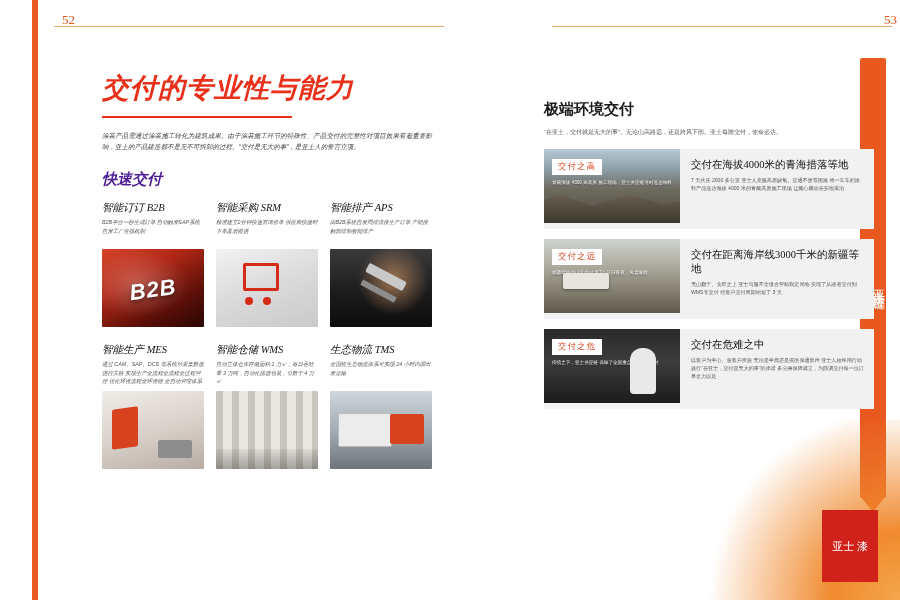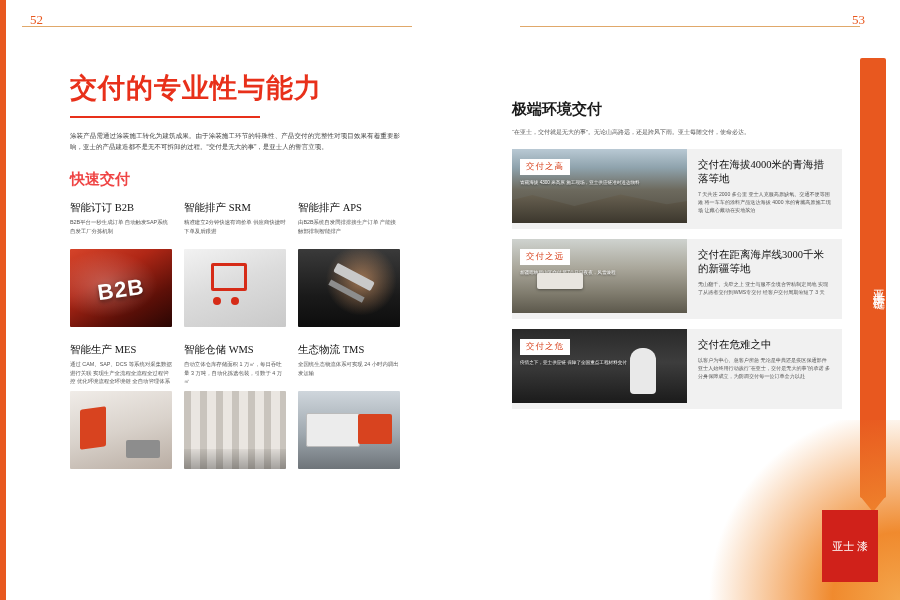--- a/index.html
+++ b/index.html
@@ -4,21 +4,21 @@
 <style>
   html,body{margin:0;padding:0;}
   body{
     width:900px;height:600px;
     background:#ffffff;
     font-family:"Liberation Sans", sans-serif;
     color:#222;
     overflow:hidden;
     position:relative;
   }
-  .page{position:absolute;inset:0;}
+  .page{position:absolute;inset:0;margin-left:32px;}
 
   
   .left-rule{position:absolute;left:0;top:0;width:6px;height:600px;background:#e8581f;}
   .top-line-left{position:absolute;left:22px;top:26px;width:390px;height:1px;background:#e0a86a;}
   .top-line-right{position:absolute;left:520px;top:26px;width:340px;height:1px;background:#e0a86a;}
   .folio{position:absolute;top:12px;font-size:13px;color:#e8581f;font-family:"Liberation Serif", serif;}
   .folio.left{left:30px;}
   .folio.right{left:852px;}
 
   
@@ -40,31 +40,31 @@
     background:radial-gradient(circle at 100% 100%, #f4a64c 0%, #f08a2e 22%, rgba(255,255,255,0) 62%);
   }
   .seal{
     position:absolute;right:22px;bottom:18px;width:56px;height:72px;
     background:#d0211a;color:#fff;font-size:11px;line-height:13px;
     display:flex;align-items:center;justify-content:center;text-align:center;
     font-family:"Liberation Serif", serif;padding:4px;box-sizing:border-box;
   }
 
   
-  .L{position:absolute;left:70px;top:70px;width:330px;}
+  .L{position:absolute;left:70px;top:70px;width:330px;font-style:italic;}
   .h1{
     font-family:"Liberation Serif", serif;
     font-size:27px;color:#e8301a;font-weight:bold;letter-spacing:1px;
     margin:0 0 10px 0;
   }
   .h1-underline{width:190px;height:2px;background:#e8301a;margin-bottom:12px;}
   .intro{font-size:6.5px;line-height:11px;color:#444;margin-bottom:18px;text-align:justify;}
   .h2{
     font-family:"Liberation Serif", serif;
-    font-size:15px;font-weight:bold;color:#ef4444;margin:0 0 12px 0;
+    font-size:15px;font-weight:bold;color:#4c1d95;margin:0 0 12px 0;
   }
 
   .grid{display:grid;grid-template-columns:repeat(3,1fr);gap:16px 12px;width:330px;}
   .cell-title{font-family:"Liberation Serif", serif;font-size:10.5px;color:#111;margin-bottom:3px;}
   .cell-desc{font-size:5.4px;line-height:8.6px;color:#555;margin-bottom:5px;height:26px;overflow:hidden;}
   .thumb{width:100%;height:78px;border-radius:1px;position:relative;overflow:hidden;}
 
   .img-b2b{background:
      radial-gradient(ellipse at 35% 45%, rgba(255,255,255,.25), rgba(0,0,0,0) 55%),
      linear-gradient(150deg,#d6442a 0%,#b02716 35%,#5e1008 70%,#2a0603 100%);}
@@ -95,21 +95,21 @@
      border:1px solid #bbb;border-radius:2px;}
   .img-tms:after{content:"";position:absolute;right:8%;top:30%;width:34px;height:30px;background:#d8431f;
      border-radius:2px;}
 
   
   .R{position:absolute;left:512px;top:100px;width:330px;}
   .h2r{font-family:"Liberation Serif", serif;font-size:15px;font-weight:bold;color:#1a1a1a;margin:0 0 8px 0;}
   .quote{font-size:6px;line-height:10px;color:#555;margin-bottom:12px;}
 
   .row{display:flex;background:#f1f1f1;margin-bottom:10px;height:80px;overflow:hidden;}
-  .row .ph{width:136px;height:74px;position:relative;flex:0 0 136px;overflow:hidden;padding-left:39px;}
+  .row .ph{width:136px;height:74px;position:relative;flex:0 0 136px;overflow:hidden;}
   .row .txt{flex:1;padding:9px 10px 0 11px;box-sizing:border-box;}
   .row .rt{font-family:"Liberation Serif", serif;font-size:10.5px;color:#111;margin-bottom:4px;}
   .row .rd{font-size:5.1px;line-height:8.2px;color:#555;}
   .badge{
     position:absolute;left:8px;top:10px;background:#ffffff;color:#d8431f;
     font-family:"Liberation Serif", serif;font-size:8.5px;padding:2px 6px;letter-spacing:1px;
   }
   .cap{
     position:absolute;left:8px;top:30px;right:8px;color:#fff;font-size:4.6px;line-height:7px;
     text-shadow:0 1px 2px rgba(0,0,0,.6);
@@ -150,21 +150,21 @@
     <p class="intro">涂装产品需通过涂装施工转化为建筑成果。由于涂装施工环节的特殊性、产品交付的完整性对项目效果有着重要影响，亚士的产品建造都不是无不可拆卸的过程。“交付是无大的事”，是亚士人的誓言立项。</p>
     <h2 class="h2">快速交付</h2>
 
     <div class="grid">
       <div>
         <div class="cell-title">智能订订 B2B</div>
         <div class="cell-desc">B2B平台一秒生成订单 自动触发SAP系统自发工厂分拣机制</div>
         <div class="thumb img-b2b"></div>
       </div>
       <div>
-        <div class="cell-title">智能排产 SRM</div>
+        <div class="cell-title">智能采购 SRM</div>
         <div class="cell-desc">精准建立2分钟快速有询价单 供应商快捷时下单及后跟进</div>
         <div class="thumb img-srm"></div>
       </div>
       <div>
         <div class="cell-title">智能排产 APS</div>
         <div class="cell-desc">由B2B系统自发同排排接生产订单 产能接触部排制智能排产</div>
         <div class="thumb img-aps"></div>
       </div>
       <div>
         <div class="cell-title">智能生产 MES</div>

